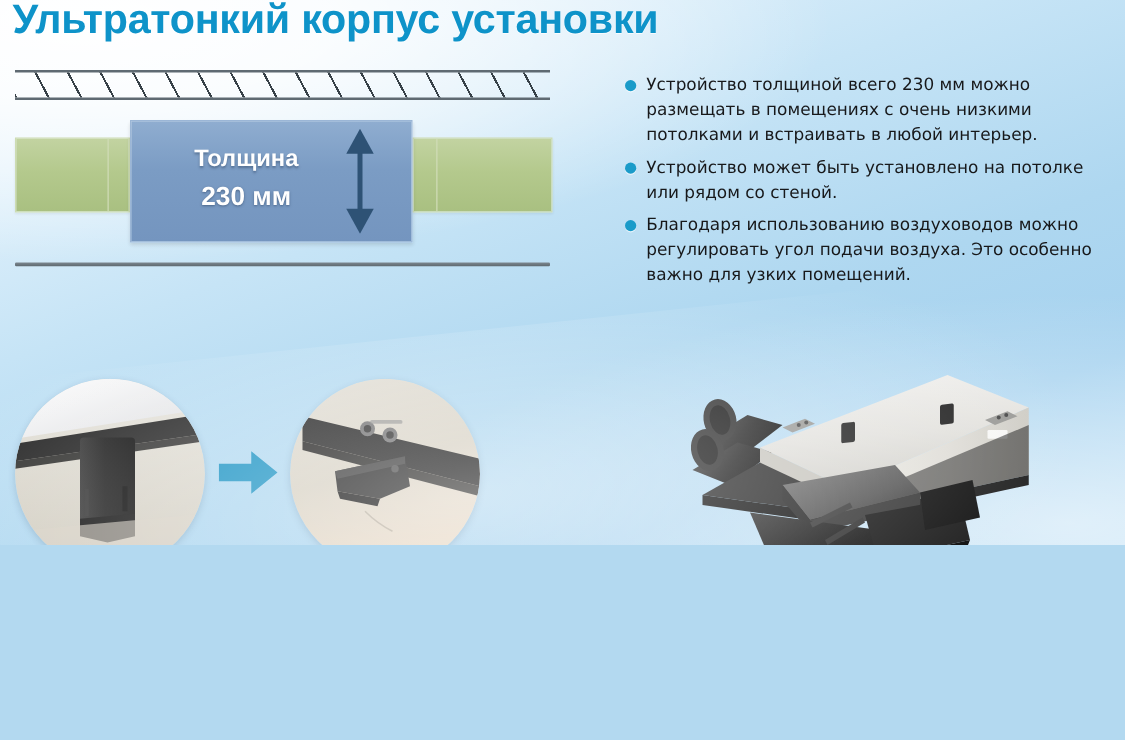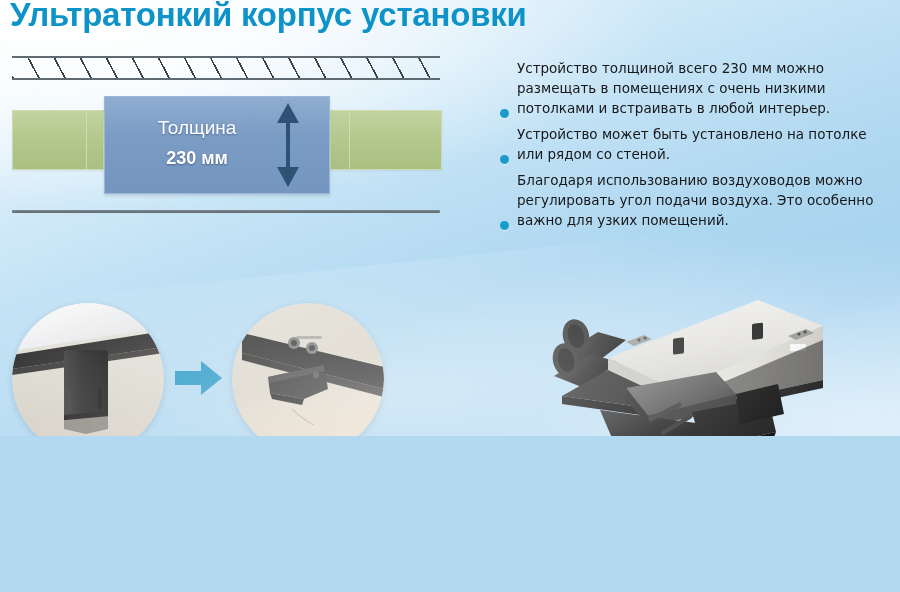--- a/index.html
+++ b/index.html
@@ -29,21 +29,21 @@
     color:#0e93c9;
     letter-spacing:-0.2px;
     text-shadow:0 1px 0 rgba(255,255,255,.75);
     white-space:nowrap;
   }
   #title1{left:10px;top:-4px;font-size:33px;}
   #title2{left:10px;top:246px;font-size:33px;}
 
   
   #bullets{position:absolute;left:500px;top:58px;width:392px;}
-  .bullet{display:flex;align-items:flex-end;margin-bottom:6px;}
+  .bullet{display:flex;align-items:flex-start;margin-bottom:6px;}
   .dot{
     flex:0 0 auto;width:9px;height:9px;border-radius:50%;
     background:#1a9bc9;margin-top:6px;margin-right:8px;
     box-shadow:0 1px 0 rgba(255,255,255,.6);
   }
   .btext{
     font-size:13.5px;line-height:20px;color:#17181a;
     font-family:"DejaVu Sans", sans-serif;
   }
 
@@ -78,24 +78,25 @@
     position:absolute;left:104px;top:44px;width:224px;height:96px;
     background:linear-gradient(180deg,#8fadd0 0%, #7b9cc4 40%, #7495bf 100%);
     border:1px solid #9bb6d6;
     box-shadow:0 2px 3px rgba(0,0,0,.12);
   }
   .unit-label{
     position:absolute;left:22px;top:16px;width:140px;text-align:center;
     color:#ffffff;font-size:19px;line-height:30px;
     text-shadow:0 1px 2px rgba(30,50,80,.45);
     font-family:"Liberation Sans", sans-serif;
+    font-weight:bold;
   }
   .unit-value{
     position:absolute;left:22px;top:46px;width:140px;text-align:center;
-    color:#ffffff;font-size:18px;font-weight:bold;line-height:30px;
+    color:#ffffff;font-size:21px;font-weight:bold;line-height:30px;
     text-shadow:0 1px 2px rgba(30,50,80,.5);
   }
   #arrowv{position:absolute;right:28px;top:6px;width:26px;height:84px;}
   .floorline{
     position:absolute;left:12px;top:158px;width:428px;height:3px;
     background:linear-gradient(180deg,#7c878f,#5e6970);
     border-radius:1px;
   }
 
   

